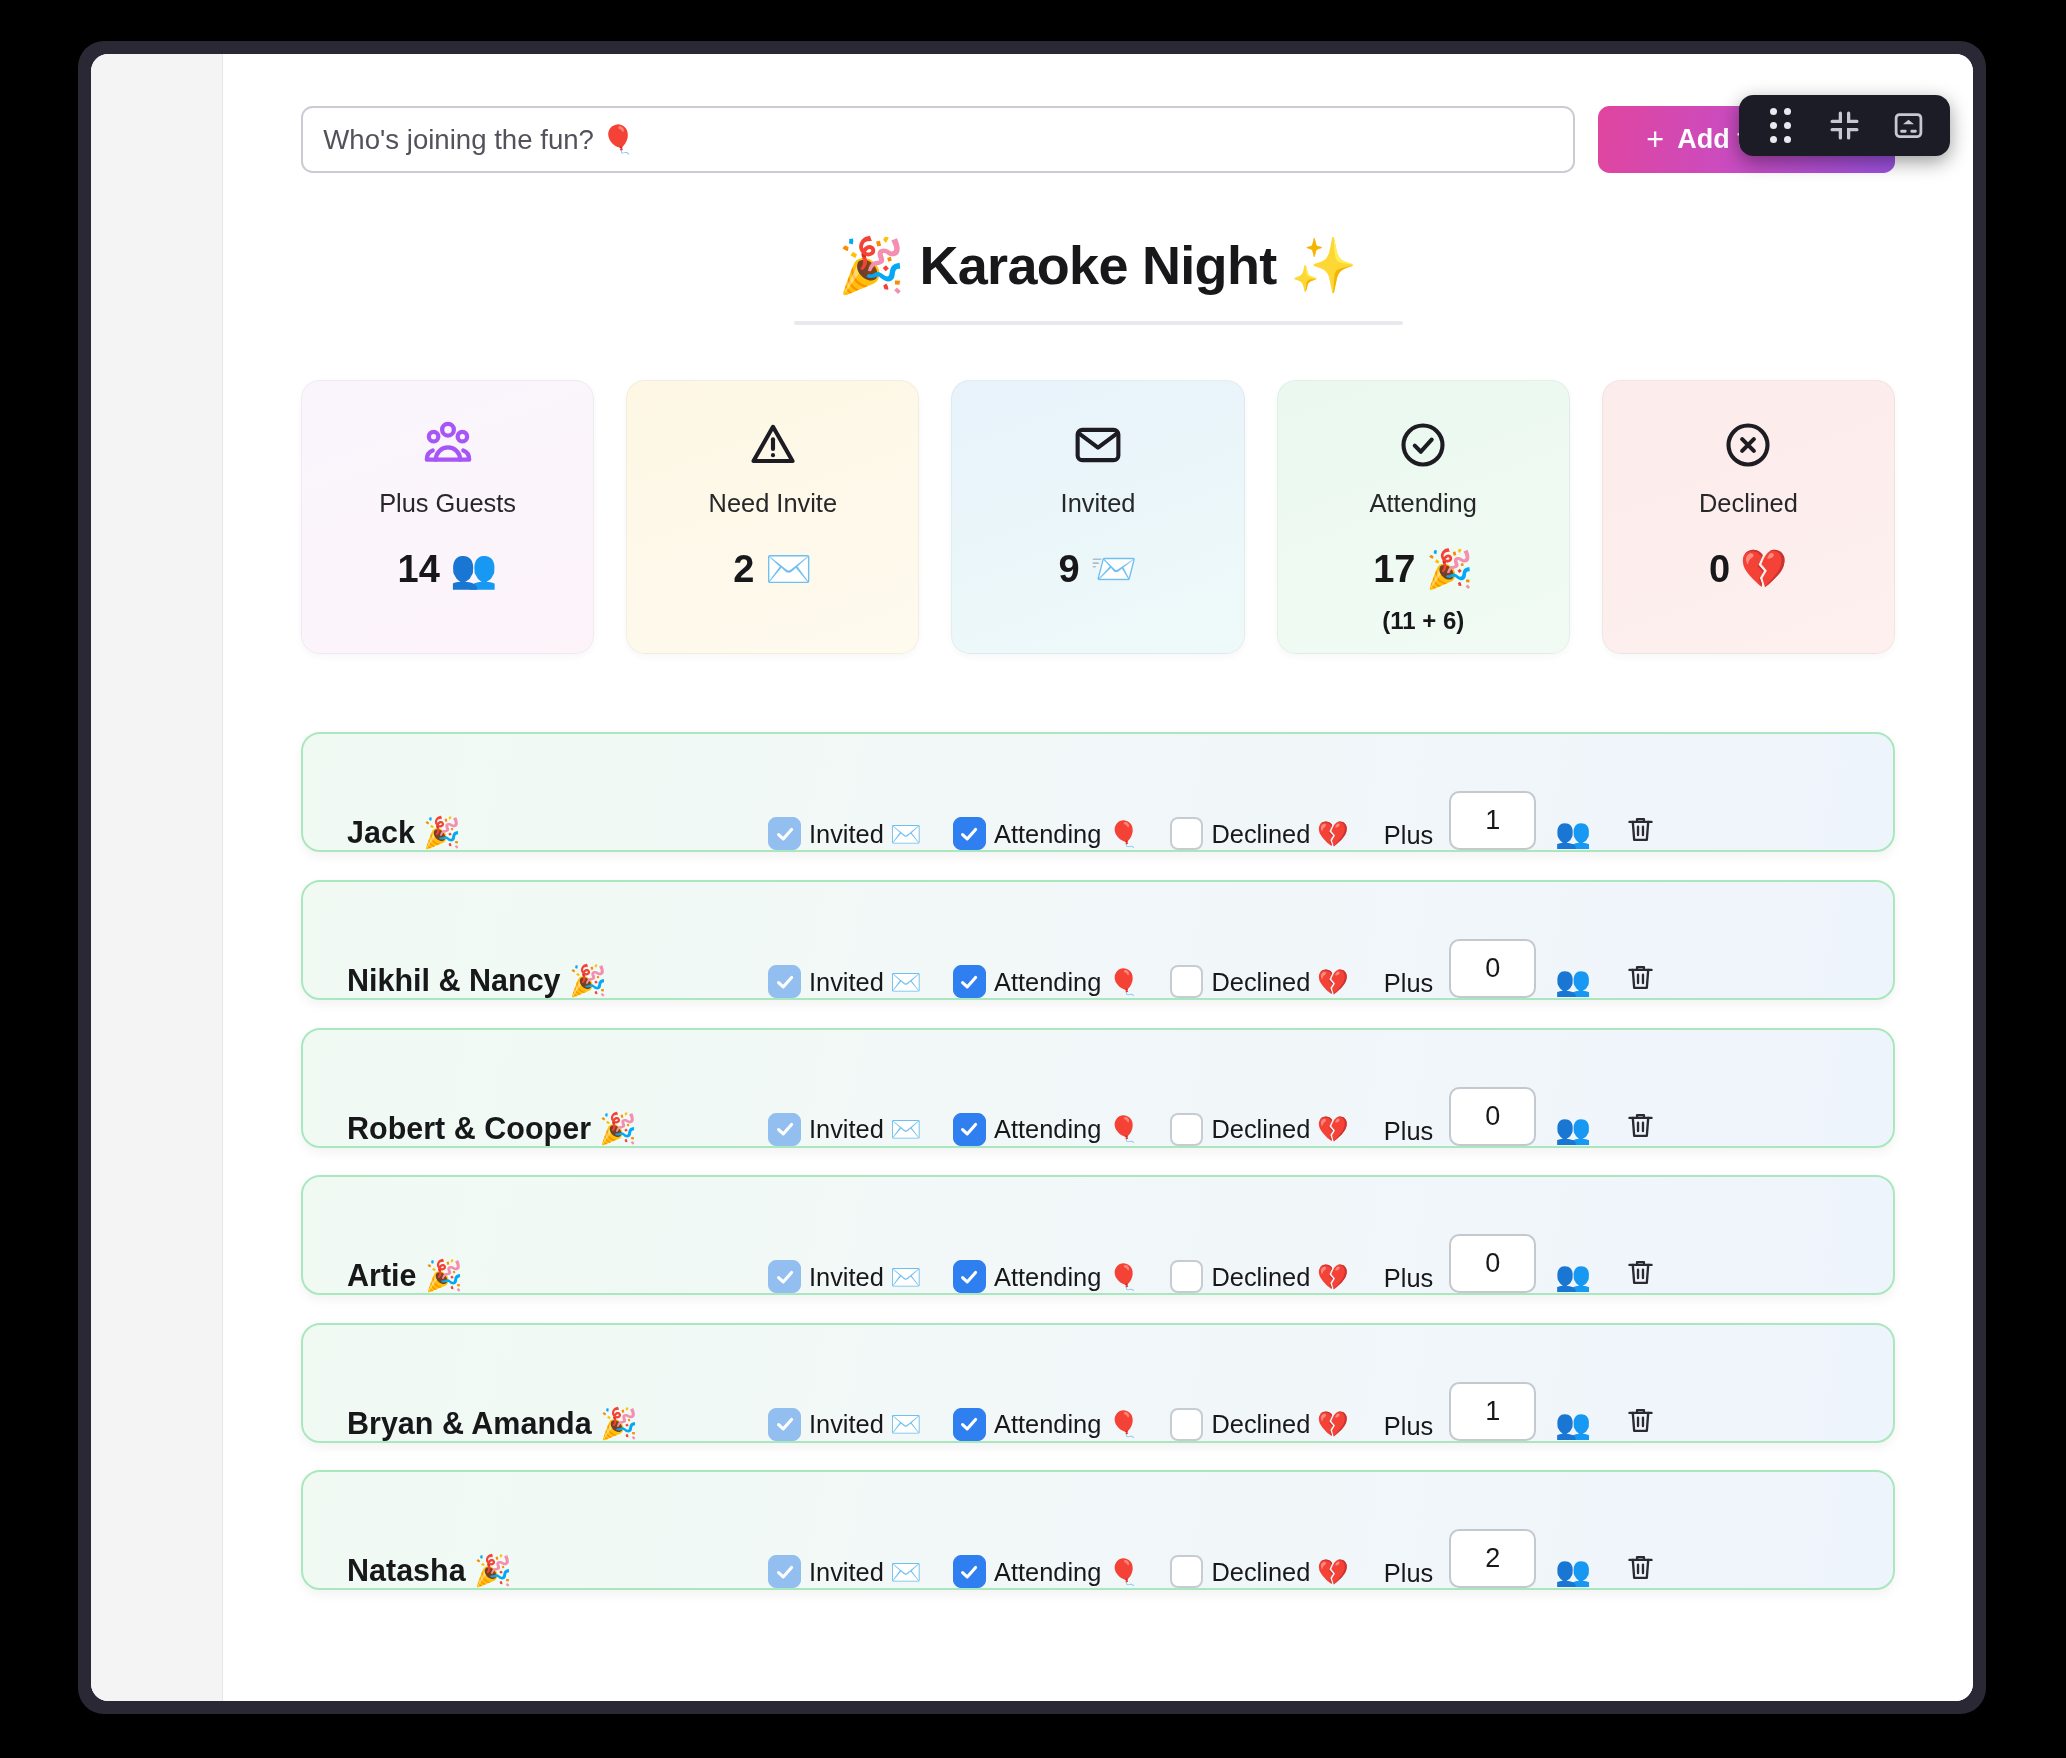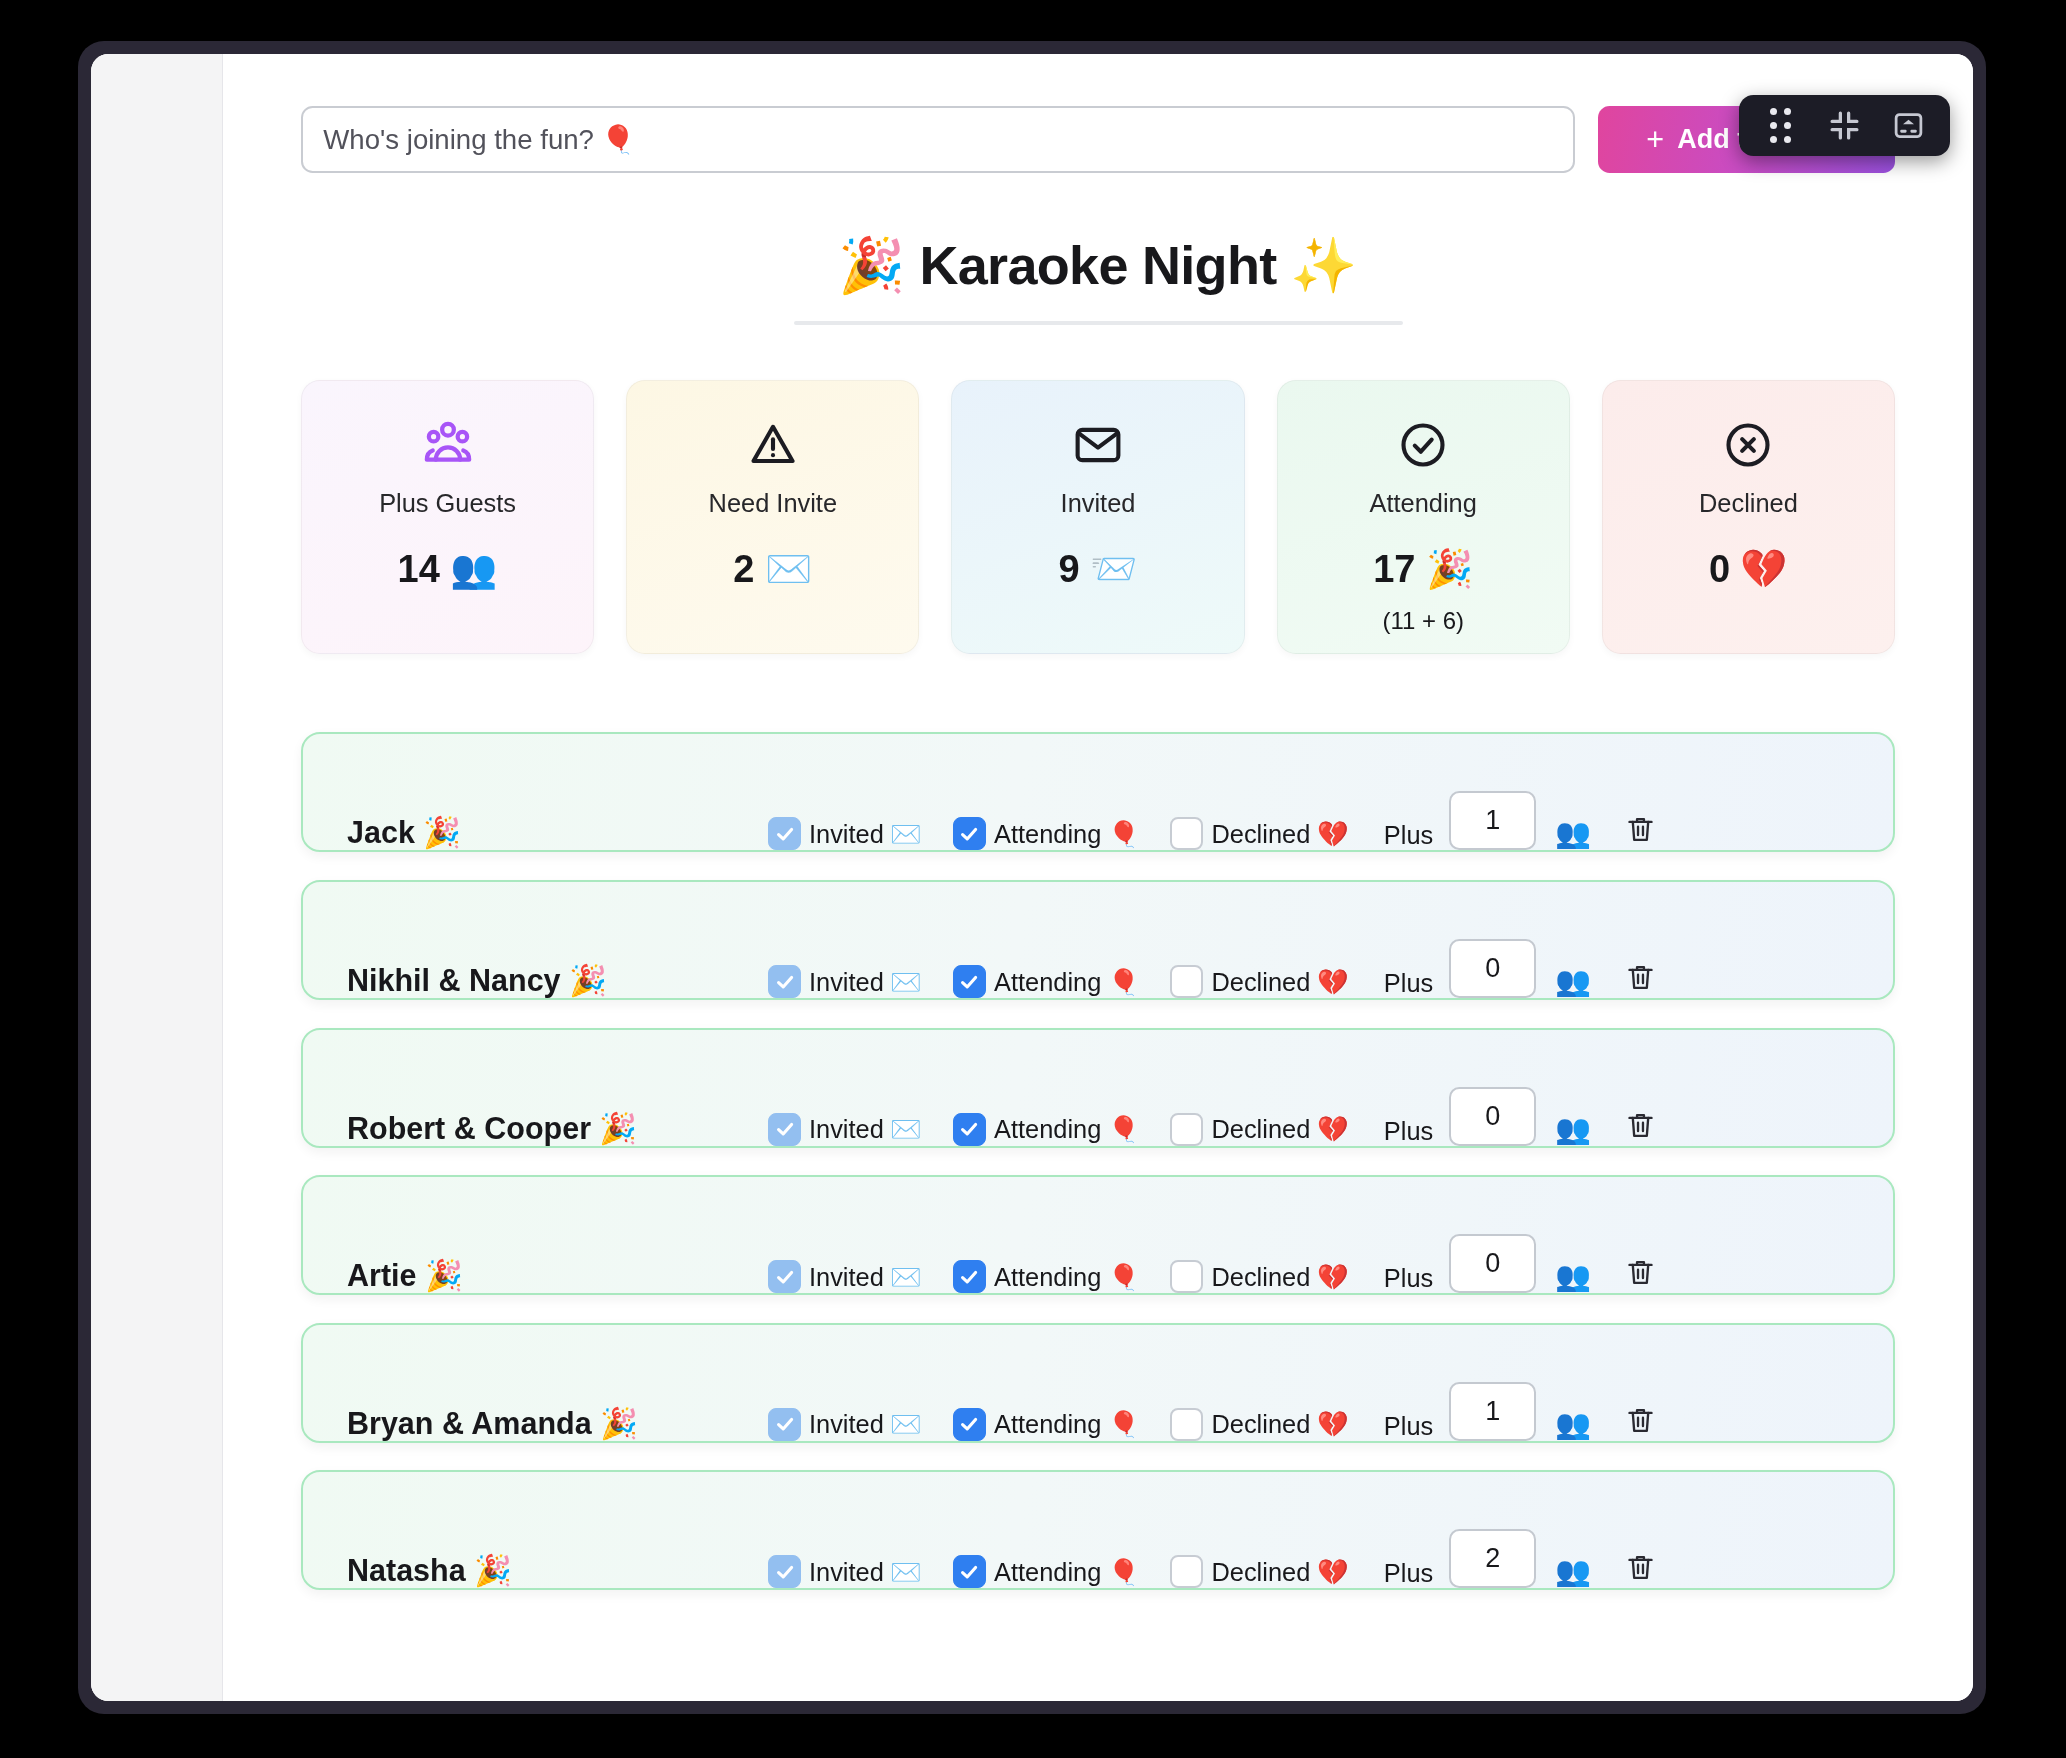--- a/index.html
+++ b/index.html
@@ -156,21 +156,21 @@
     font-size: 38px;
     font-weight: 700;
     color: #18181b;
     display: flex; align-items: center; gap: 8.7px;
     white-space: nowrap;
     text-align: center;
   }
   .stat-sub {
     margin-top: 16px;
     font-size: 24px;
-    font-weight: 400;
+    font-weight: 700;
     color: #18181b;
   }
   .card-total    { background: linear-gradient(160deg,#faf5fd 0%, #fdf4fa 100%); }
   .card-need     { background: linear-gradient(160deg,#fdf7e4 0%, #fefaee 100%); }
   .card-invited  { background: linear-gradient(160deg,#e8f2fb 0%, #eefaf9 100%); }
   .card-attend   { background: linear-gradient(160deg,#eaf8ef 0%, #f1fbf4 100%); }
   .card-declined { background: linear-gradient(160deg,#fceceb 0%, #fdf0ee 100%); }
 
   
   #guest-list {

